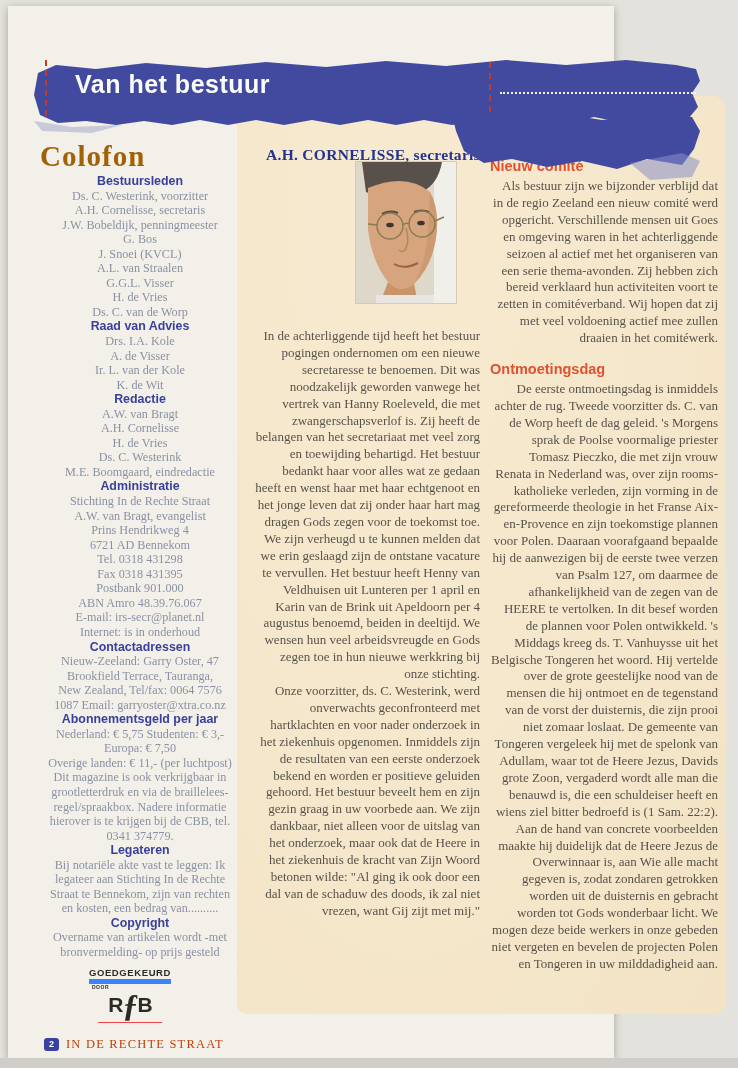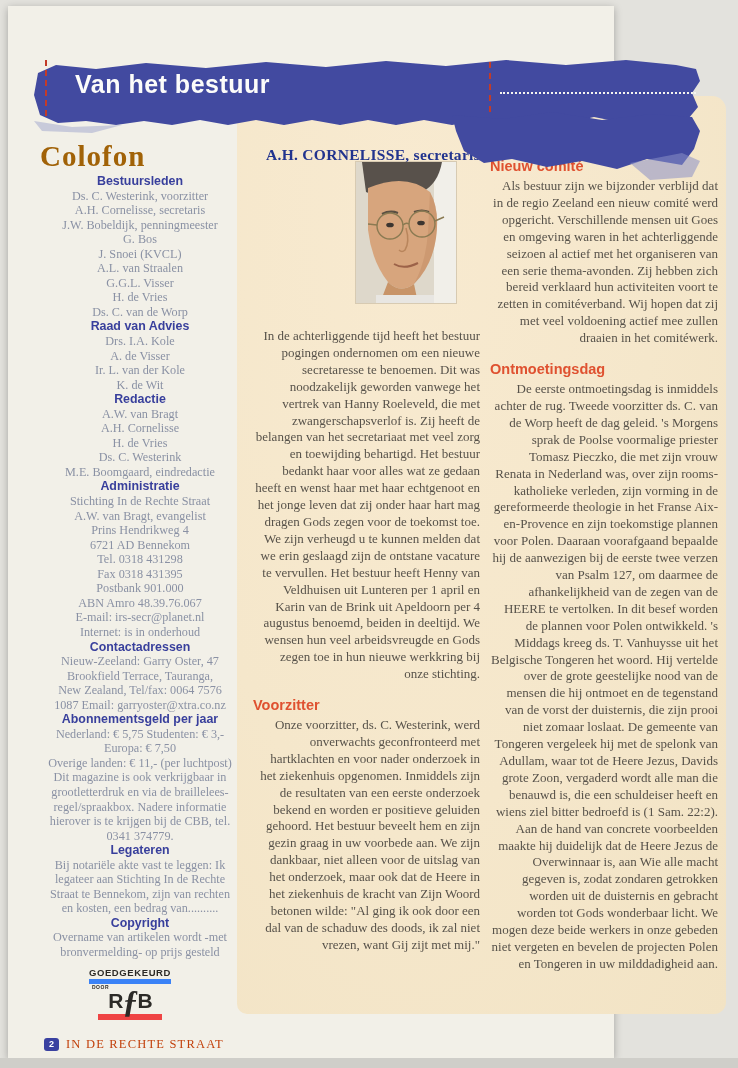--- a/index.html
+++ b/index.html
@@ -47,21 +47,21 @@
     white-space:nowrap;
   }
   .col-line{
     font-family:"Liberation Serif",serif;
     font-size:12.2px;line-height:14.55px;color:#8a91a4;white-space:nowrap;
   }
   
   .rfb{position:absolute;left:62px;top:956px;width:120px;text-align:center;z-index:2;color:#2c2a27;}
   .rfb-top{font-size:9.5px;font-weight:bold;letter-spacing:.6px;border-bottom:5px solid #3b82f6;display:inline-block;padding-bottom:1px;}
   .rfb-door{font-size:5px;font-weight:bold;text-align:left;margin-left:22px;letter-spacing:.5px;}
-  .rfb-mark{font-weight:bold;font-size:21px;line-height:22px;letter-spacing:-1px;border-bottom:6px solid #ef4444;display:inline-block;padding:0 10px 2px 10px;}
+  .rfb-mark{font-weight:bold;font-size:21px;line-height:30px;letter-spacing:-1px;border-bottom:1px solid #ef4444;display:inline-block;padding:0 10px 2px 10px;}
   .rfb-mark .f{font-family:"Liberation Serif",serif;font-style:italic;font-size:32px;vertical-align:-4px;font-weight:bold;}
   
   .byline{
     position:absolute;left:245px;top:140px;width:240px;text-align:center;
     font-family:"Liberation Serif",serif;font-weight:bold;
     font-size:15.5px;color:#22348e;z-index:2;letter-spacing:.3px;
   }
   .photo{
     position:absolute;left:348px;top:156px;width:100px;height:141px;z-index:2;
     box-shadow:0 0 0 1px rgba(120,110,90,.25);
@@ -194,21 +194,20 @@
       </g>
       <ellipse cx="34" cy="63" rx="3.8" ry="2.3" fill="#3c3530"></ellipse>
       <ellipse cx="65" cy="61" rx="3.8" ry="2.3" fill="#3c3530"></ellipse>
       <path d="M50 66 Q54 80 49 88 Q46 91 43 88" stroke="#b8855c" stroke-width="1.5" fill="none"></path>
       <path d="M38 102 Q48 108 62 101" stroke="#9c6248" stroke-width="2" fill="none"></path>
     </svg>
   </div>
 
   <div class="col-mid">
       <div class="art-body">In de achterliggende tijd heeft het bestuur pogingen ondernomen om een nieuwe secretaresse te benoemen. Dit was noodzakelijk geworden vanwege het vertrek van Hanny Roeleveld, die met zwangerschapsverlof is. Zij heeft de belangen van het secretariaat met veel zorg en toewijding behartigd. Het bestuur bedankt haar voor alles wat ze gedaan heeft en wenst haar met haar echtgenoot en het jonge leven dat zij onder haar hart mag dragen Gods zegen voor de toekomst toe. We zijn verheugd u te kunnen melden dat we erin geslaagd zijn de ontstane vacature te vervullen. Het bestuur heeft Henny van Veldhuisen uit Lunteren per 1 april en Karin van de Brink uit Apeldoorn per 4 augustus benoemd, beiden in deeltijd. We wensen hun veel arbeidsvreugde en Gods zegen toe in hun nieuwe werkkring bij onze stichting.</div>
-      <div class="art-head">Voorzitter</div>
       <div class="art-body">Onze voorzitter, ds. C. Westerink, werd onverwachts geconfronteerd met hartklachten en voor nader onderzoek in het ziekenhuis opgenomen. Inmiddels zijn de resultaten van een eerste onderzoek bekend en worden er positieve geluiden gehoord. Het bestuur beveelt hem en zijn gezin graag in uw voorbede aan. We zijn dankbaar, niet alleen voor de uitslag van het onderzoek, maar ook dat de Heere in het ziekenhuis de kracht van Zijn Woord betonen wilde: "Al ging ik ook door een dal van de schaduw des doods, ik zal niet vrezen, want Gij zijt met mij."</div>
     </div>
   <div class="col-right">
       <div class="art-head">Nieuw comité</div>
       <div class="art-body">Als bestuur zijn we bijzonder verblijd dat in de regio Zeeland een nieuw comité werd opgericht. Verschillende mensen uit Goes en omgeving waren in het achterliggende seizoen al actief met het organiseren van een serie thema-avonden. Zij hebben zich bereid verklaard hun activiteiten voort te zetten in comitéverband. Wij hopen dat zij met veel voldoening actief mee zullen draaien in het comitéwerk.</div>
       <div class="art-head">Ontmoetingsdag</div>
       <div class="art-body">De eerste ontmoetingsdag is inmiddels achter de rug. Tweede voorzitter ds. C. van de Worp heeft de dag geleid. 's Morgens sprak de Poolse voormalige priester Tomasz Pieczko, die met zijn vrouw Renata in Nederland was, over zijn rooms-katholieke verleden, zijn vorming in de gereformeerde theologie in het Franse Aix-en-Provence en zijn toekomstige plannen voor Polen. Daaraan voorafgaand bepaalde hij de aanwezigen bij de eerste twee verzen van Psalm 127, om daarmee de afhankelijkheid van de zegen van de HEERE te vertolken. In dit besef worden de plannen voor Polen ontwikkeld. 's Middags kreeg ds. T. Vanhuysse uit het Belgische Tongeren het woord. Hij vertelde over de grote geestelijke nood van de mensen die hij ontmoet en de tegenstand van de vorst der duisternis, die zijn prooi niet zomaar loslaat. De gemeente van Tongeren vergeleek hij met de spelonk van Adullam, waar tot de Heere Jezus, Davids grote Zoon, vergaderd wordt alle man die benauwd is, die een schuldeiser heeft en wiens ziel bitter bedroefd is (1 Sam. 22:2). Aan de hand van concrete voorbeelden maakte hij duidelijk dat de Heere Jezus de Overwinnaar is, aan Wie alle macht gegeven is, zodat zondaren getrokken worden uit de duisternis en gebracht worden tot Gods wonderbaar licht. We mogen deze beide werkers in onze gebeden niet vergeten en bevelen de projecten Polen en Tongeren in uw milddadigheid aan.</div>
     </div>
 
   <div class="footer">

